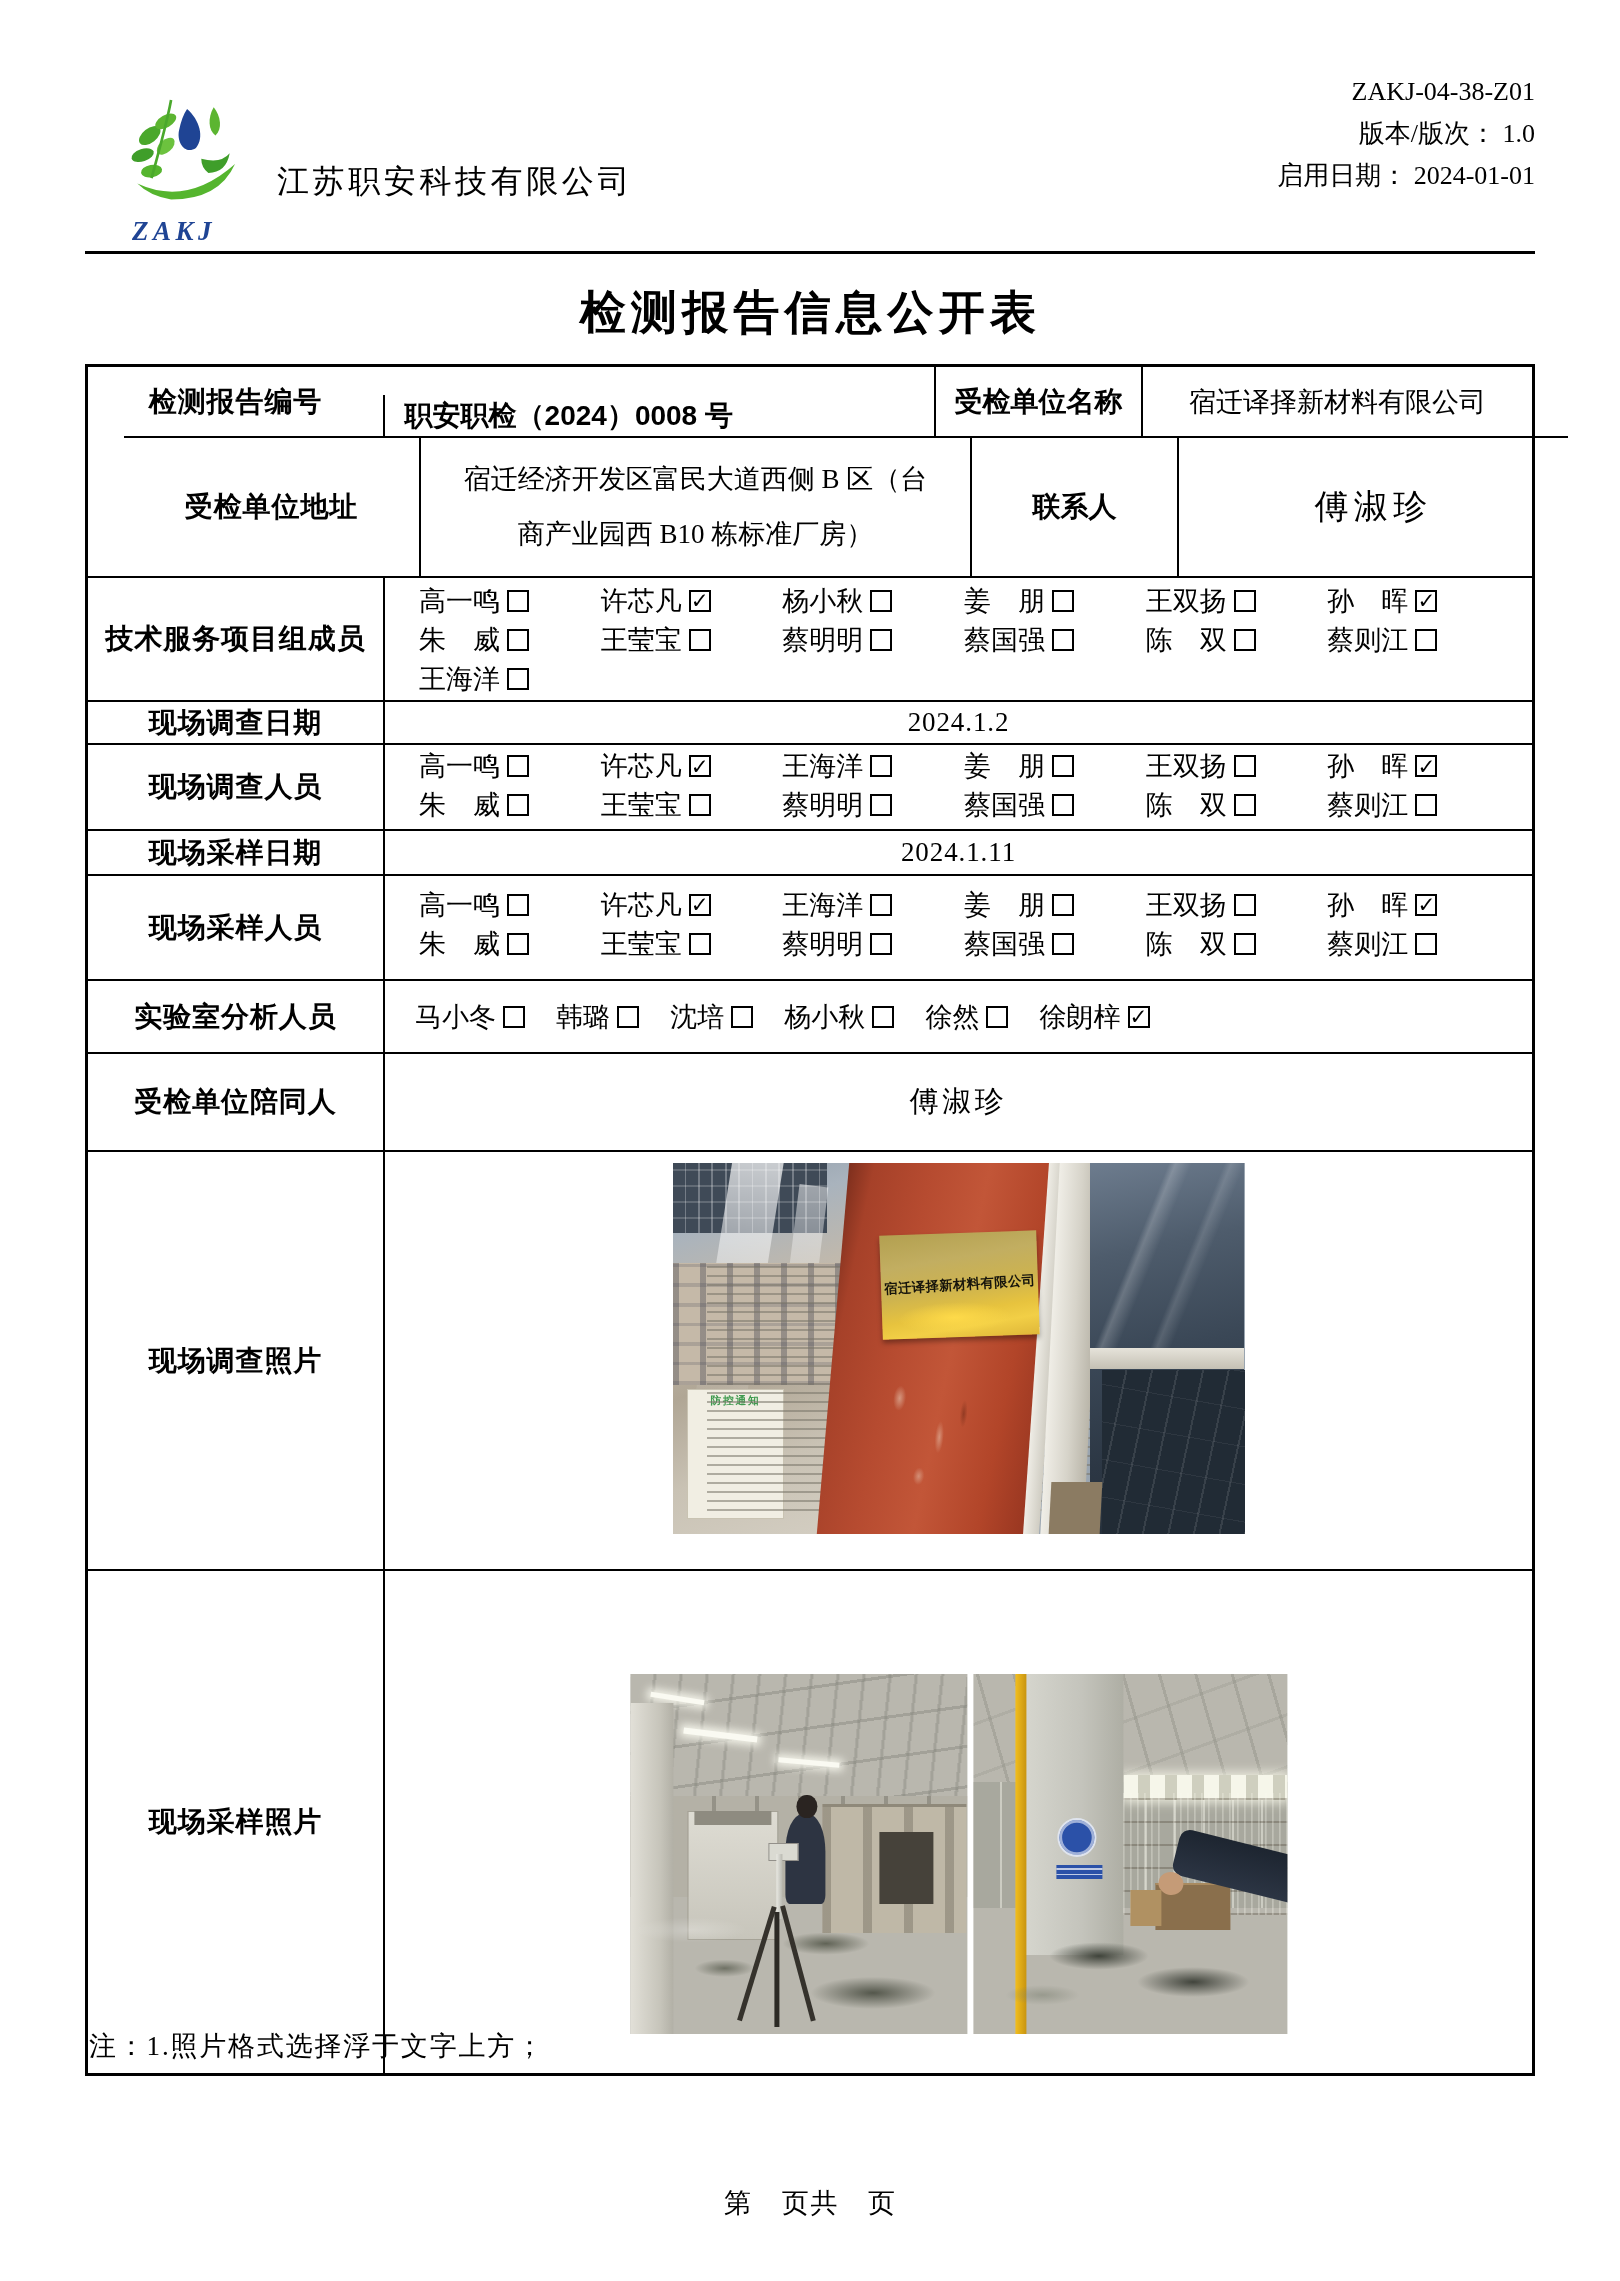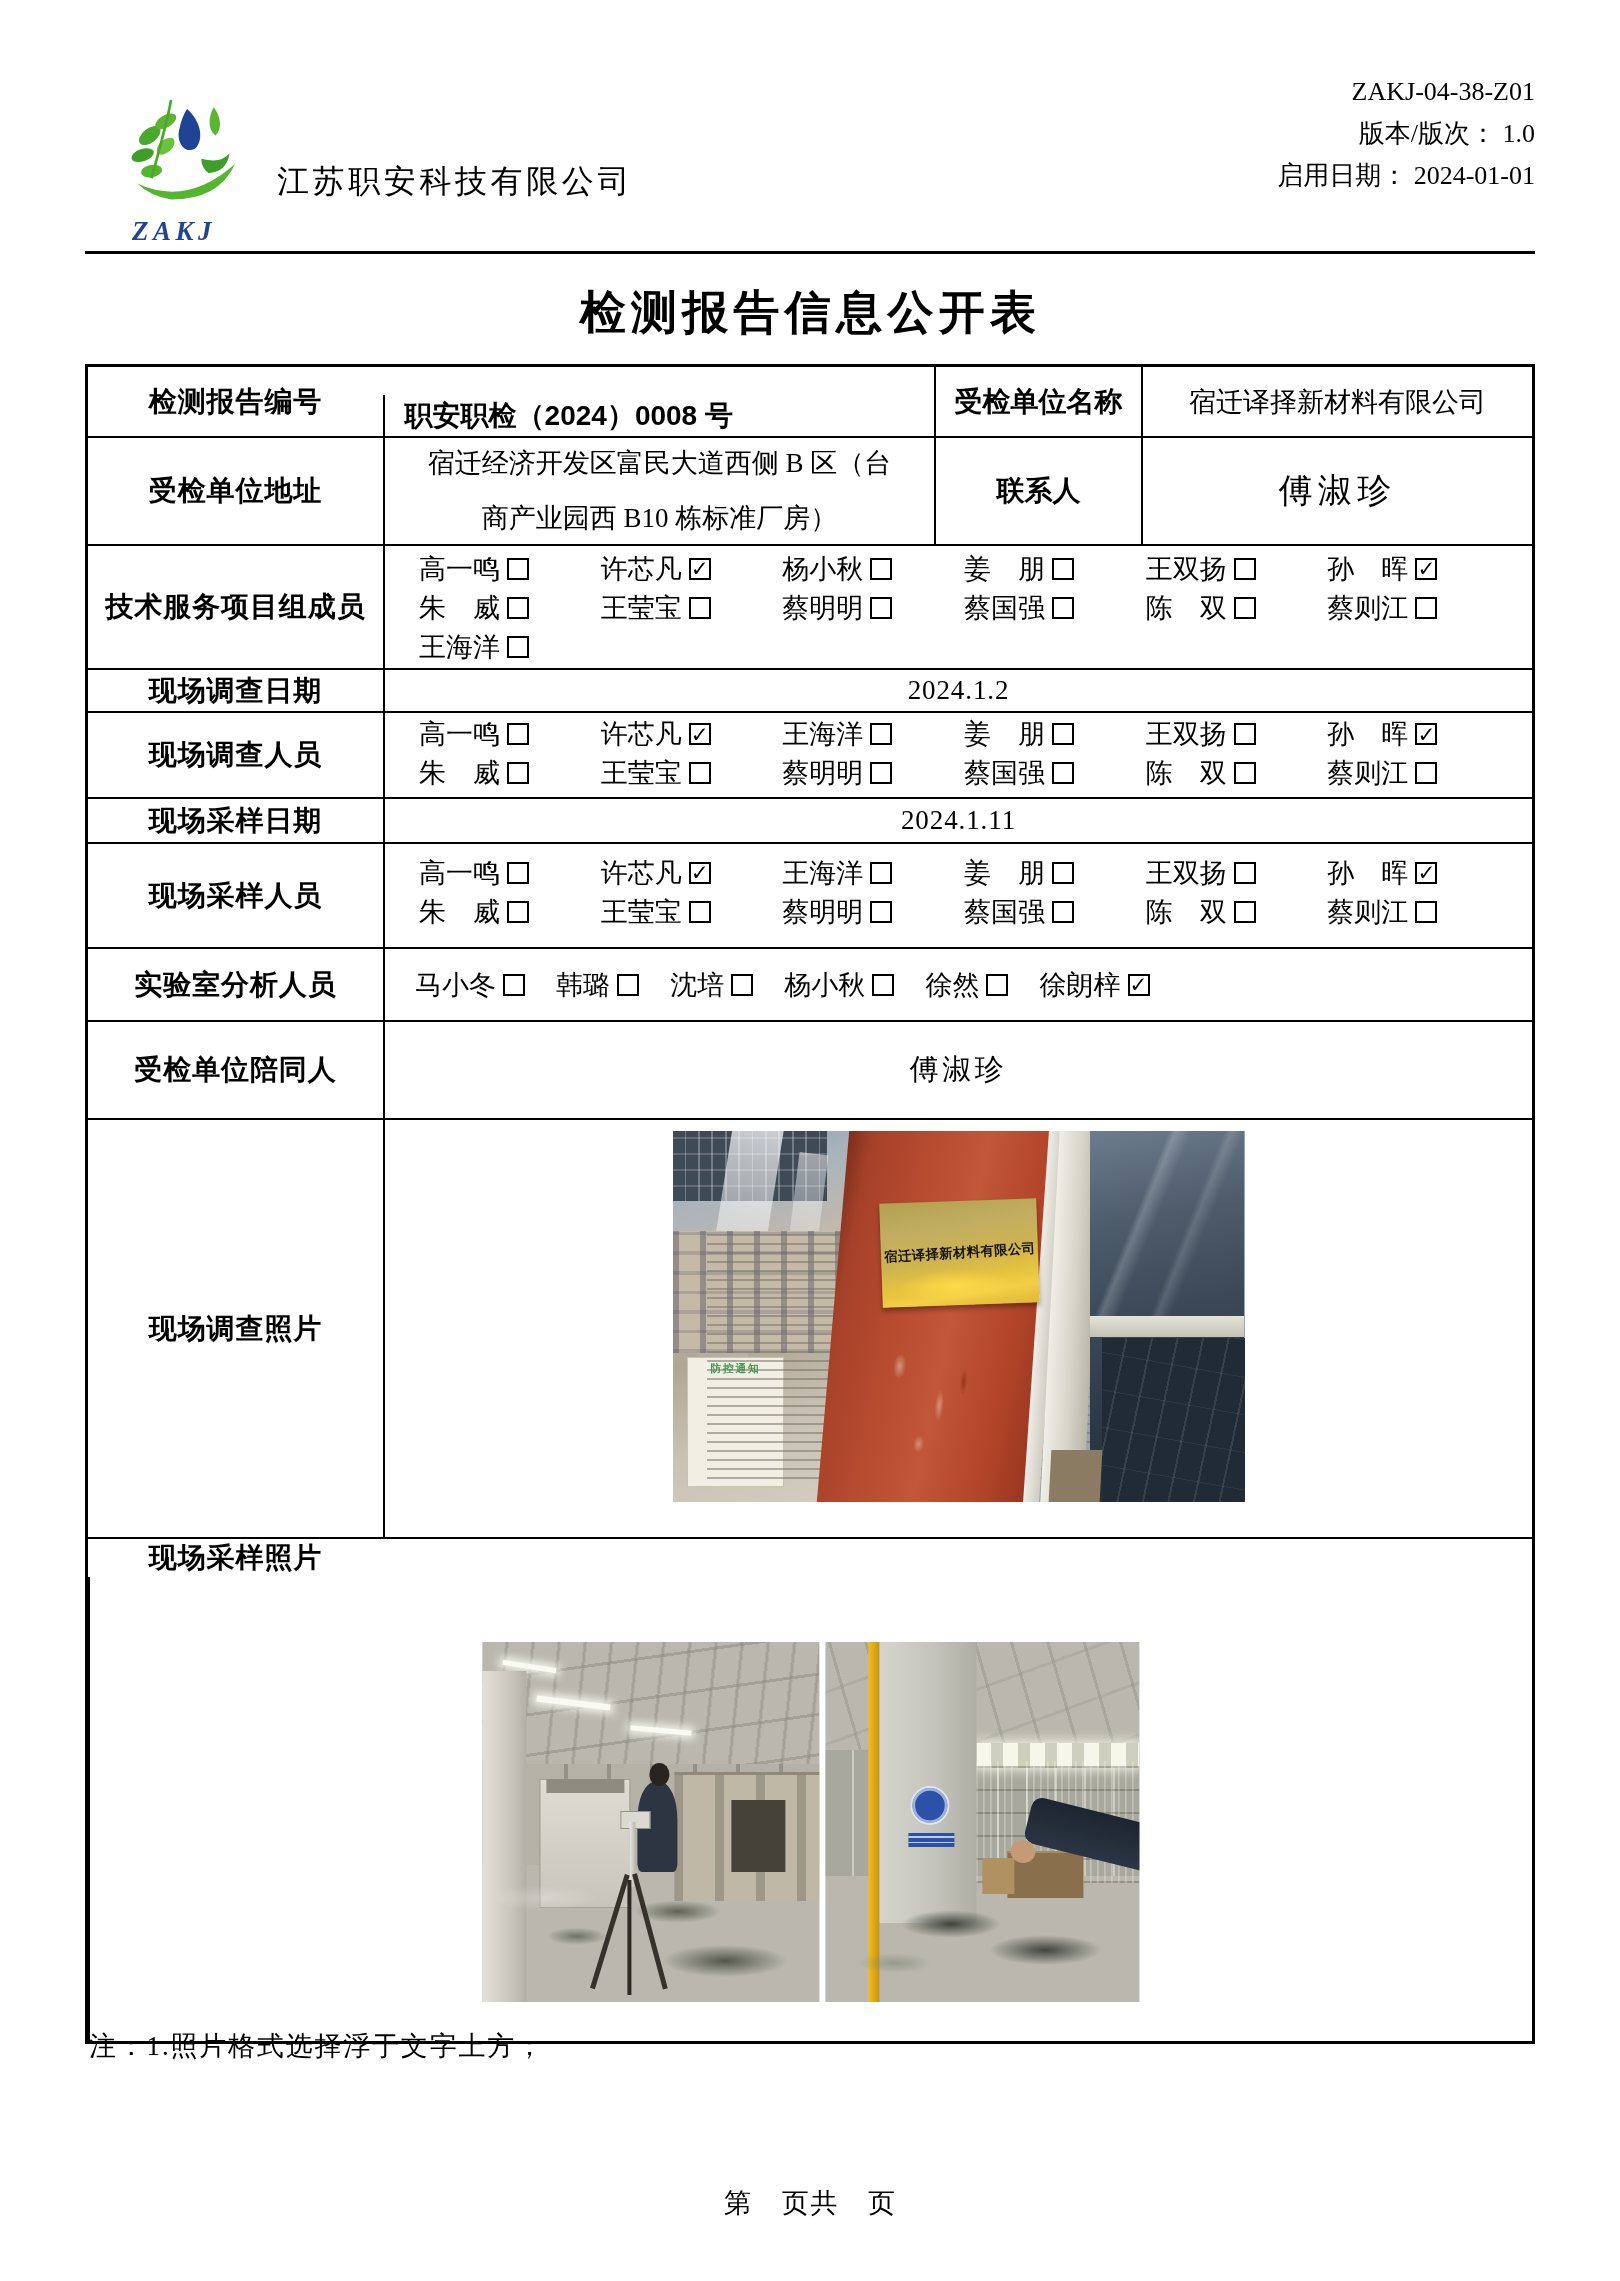--- a/index.html
+++ b/index.html
@@ -31,42 +31,42 @@
   .cell + .cell { border-left:2.7px solid #000; }
   .label-cell { width:295px; flex:none; font-weight:bold; font-size:28px; text-align:center;
     font-family:"Liberation Sans","DejaVu Sans",sans-serif; letter-spacing:0.9px; }
   .label-mid { width:207px; flex:none; font-weight:bold; font-size:28px;
     font-family:"Liberation Sans","DejaVu Sans",sans-serif; }
   .v-serif { font-size:28px; }
   .r1 { height:69px; }
   .r1 .report-no { width:551px; flex:none; justify-content:flex-start; padding-left:19.6px;
     font-weight:bold; font-size:28px; font-family:"Liberation Sans","DejaVu Sans",sans-serif;margin-top:28px; }
   .r1 .unit-name { flex:1; font-size:27px; }
-  .r2 { height:108px; }
+  .r2 { height:140px;margin-left:36px; }
   .r2 .address { width:551px; flex:none; flex-direction:column; font-size:27px; line-height:55px; }
   .r2 .contact-name { flex:1; font-size:34px; letter-spacing:5.3px; }
   .r3 { height:124px; }
   .people-cell { flex:1; display:block; padding:3.6px 23px 3.6px 34px; }
   .people-line { display:grid; grid-template-columns:repeat(6,1fr); align-items:center; height:39px; }
   .person { display:flex; align-items:center; gap:7.1px; font-size:27px; white-space:pre; }
   .person.inline { display:inline-flex; margin-right:31px; }
   .cbox { width:22px; height:22px; flex:none; border:2.7px solid #000; display:inline-flex;
     align-items:center; justify-content:center; font-size:21.4px; font-weight:bold; line-height:1;
     font-family:"DejaVu Sans",sans-serif; }
   .r-date { height:43px; }
   .r-date .date-val { flex:1; font-size:27px; letter-spacing:0.9px; }
   .r5 { height:86px; } .r5 .people-cell { padding-top:1.8px; }
   .r6 { height:45px; }
   .r7 { height:105px; } .r7 .people-cell { padding-top:9px; }
   .r8 { height:73px; }
   .r8 .lab-cell { flex:1; justify-content:flex-start; padding-left:30px; font-size:27px; }
   .r9 { height:98px; }
   .r9 .escort-name { flex:1; font-size:29px; letter-spacing:3.6px; }
   .r10 { height:419px; }
-  .r11 { height:504px;flex-direction:column; }
+  .r11 { height:504px; }
   .photo-cell { flex:1; position:relative; }
   
   .photo1 { position:absolute; left:50%; transform:translateX(-50%); top:10.7px;
     width:572px; height:371px; overflow:hidden; background:#9aa5b0; }
   .photo1 div { position:absolute; }
   .p1-left { left:0; top:0; width:46%; height:100%;
     background:linear-gradient(162deg,#8d9aa8 0%,#a9b3bd 16%,#c2b9ab 34%,#b0a695 52%,#c9c2b4 72%,#d6d1c6 100%); }
   .p1-grid { left:0; top:0; width:27%; height:19%; background:#3f4a57;
     background-image:repeating-linear-gradient(90deg,transparent 0 11.6px,rgba(255,255,255,.28) 11.6px 13.4px),
       repeating-linear-gradient(0deg,transparent 0 14.3px,rgba(255,255,255,.18) 14.3px 16px); }

